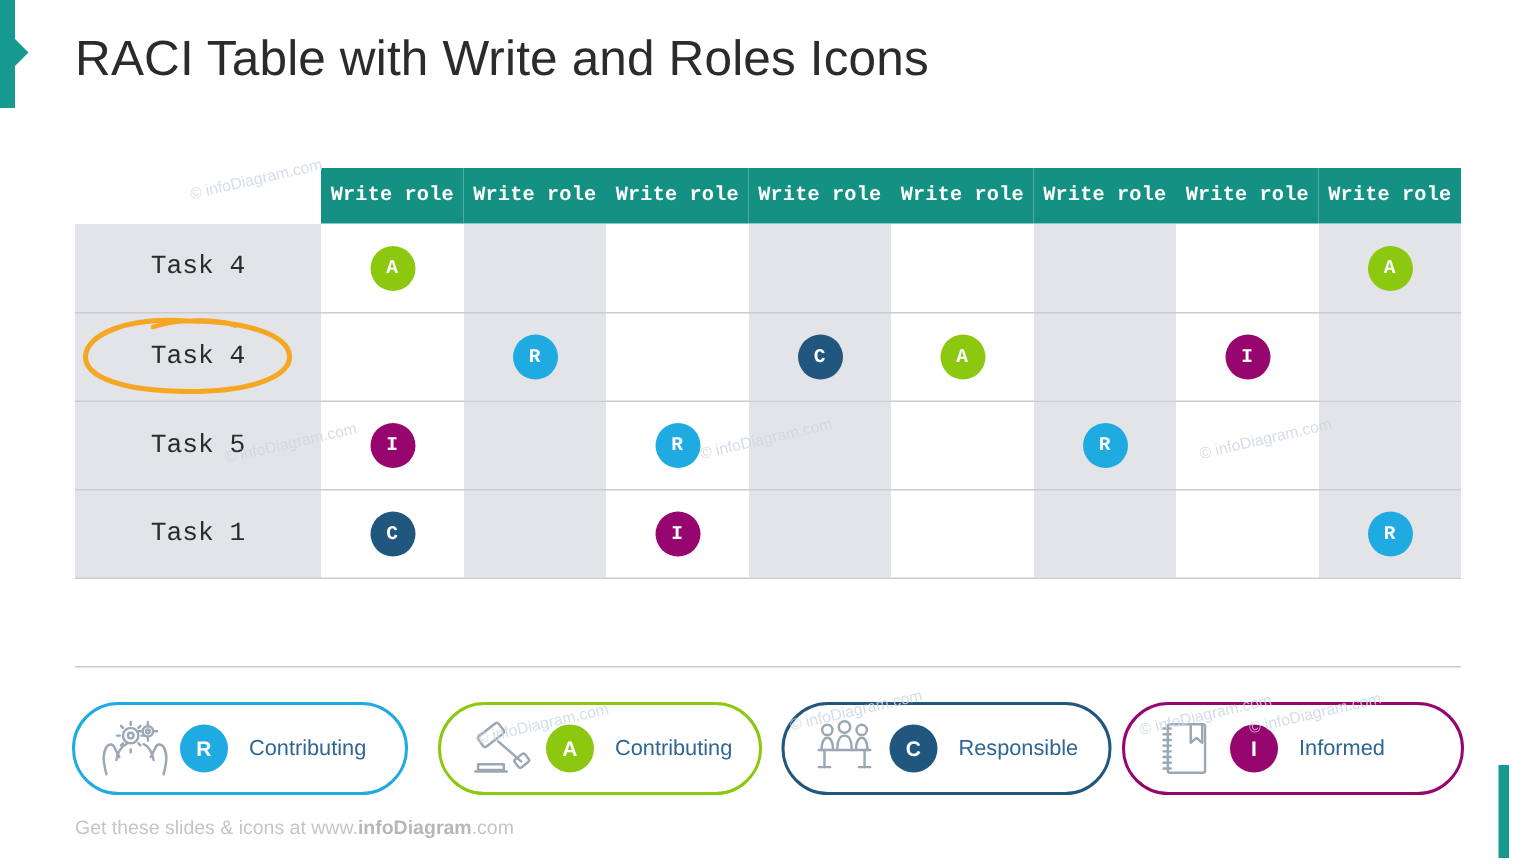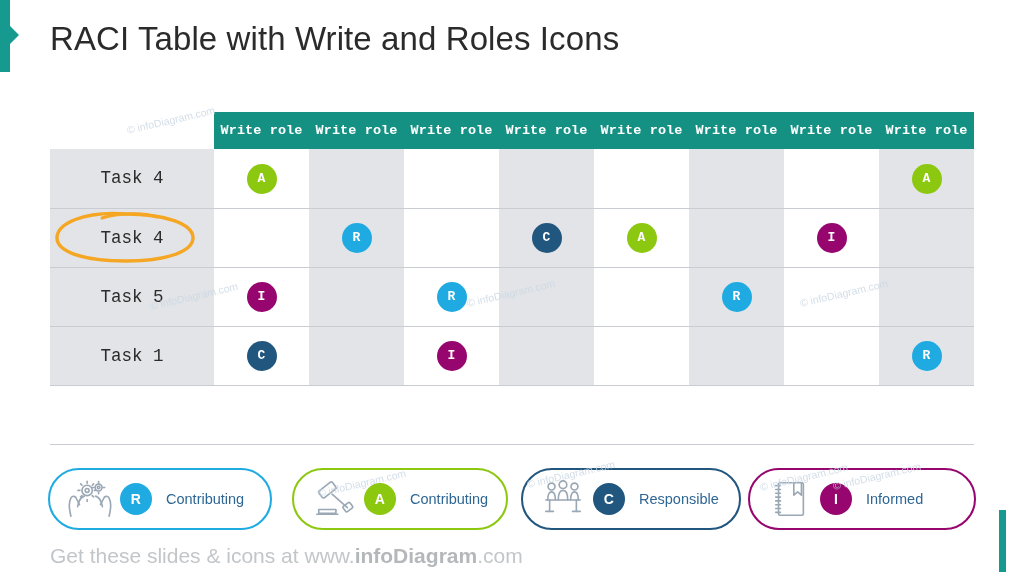--- a/index.html
+++ b/index.html
@@ -111,21 +111,21 @@
   }
   .legend-marker { margin-left:2px; flex:0 0 auto; }
   .legend-label {
     margin-left:14px; font-size:14.5px; color:#2e6694;
     white-space:nowrap;
   }
 
   
   .footer {
     position:absolute; left:50px; top:544px;
-    font-size:21px; color:#c3c6c9; white-space:nowrap;text-align:right;
+    font-size:13px; color:#c3c6c9; white-space:nowrap;text-align:right;
   }
   .footer b { color:#b5b8bb; font-weight:bold; }
 </style>
 </head>
 <body>
 
 <div class="slide">
 
   <div class="accent-left"></div>
   <div class="accent-left-tip"></div>

